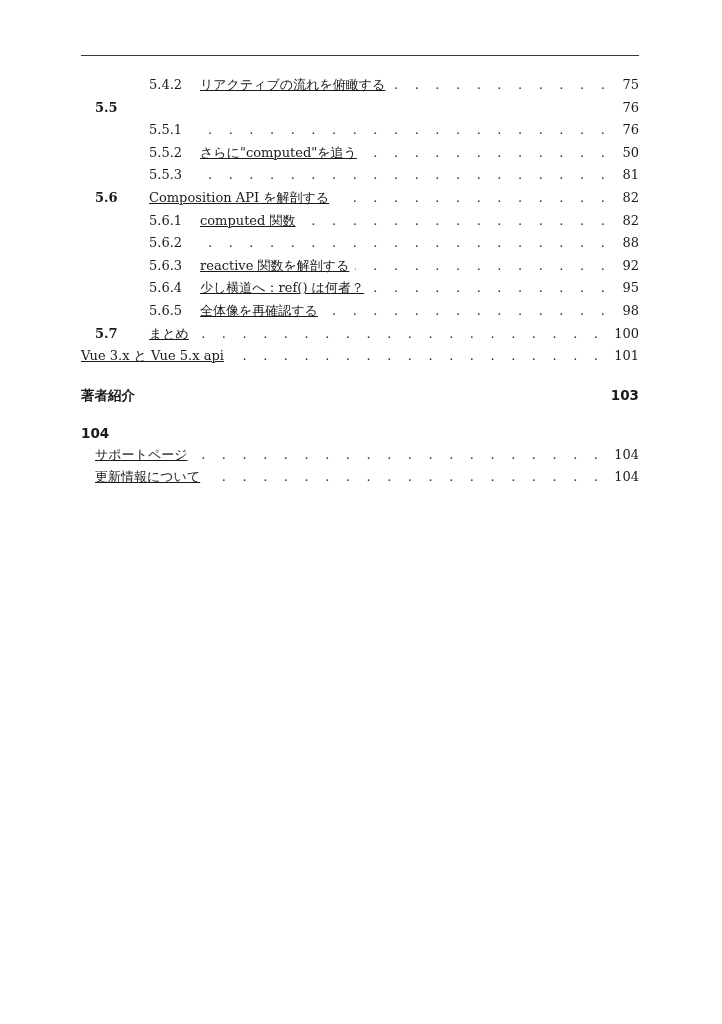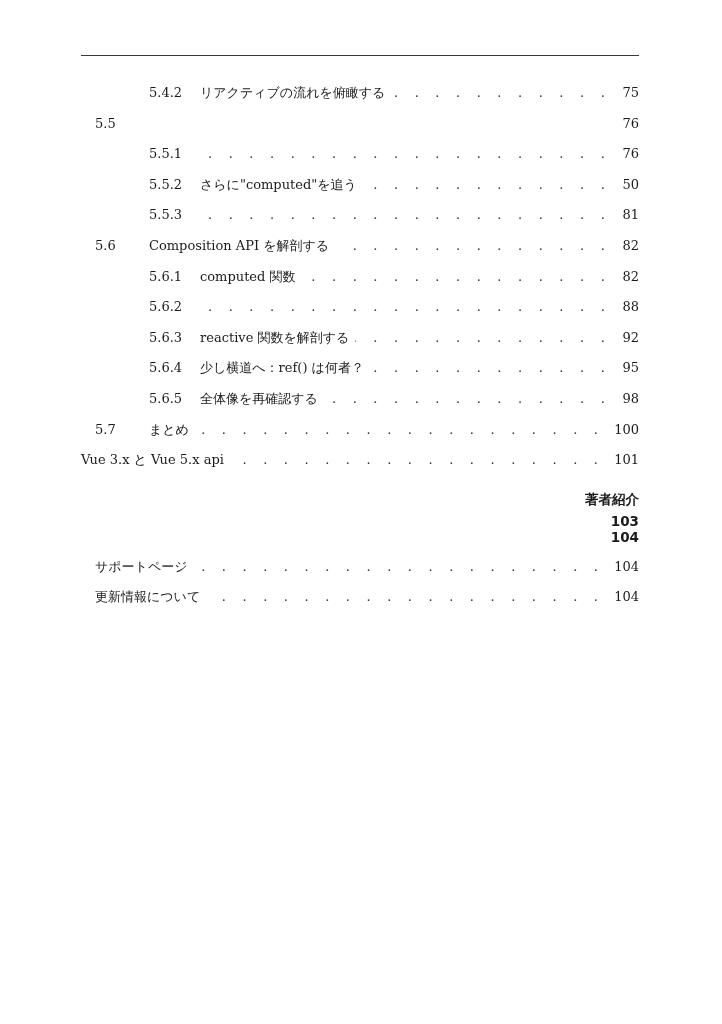--- a/index.html
+++ b/index.html
@@ -30,61 +30,60 @@
       width: 558px;
     }
     .row {
       position: relative;
       height: 22.6px;
       line-height: 22.6px;
       font-size: 13px;
       display: flex;
       align-items: baseline;
       white-space: nowrap;
-      margin-top: 8px;
     }
     .row .num {
       display: inline-block;
       flex: 0 0 auto;
     }
     .row .title {
       flex: 0 0 auto;
+      text-decoration: underline;
     }
     .row .dots {
       flex: 1 1 auto;
       overflow: hidden;
       margin: 0 10px 0 6px;
       color: #333;
       letter-spacing: 6.2px;
       text-align: right;
       direction: rtl;
     }
     .row .page {
       flex: 0 0 auto;
       min-width: 18px;
       text-align: right;
     }
     
-    .lvl-sec .num { width: 68px; padding-left: 14px; box-sizing: border-box; }
+    .lvl-sec .num { width: 68px; padding-left: 14px; box-sizing: border-box; font-weight: bold; }
     
     .lvl-sub .num { width: 119px; padding-left: 68px; box-sizing: border-box; }
     
     .lvl-plain { padding-left: 0; }
     .lvl-plain-indent { padding-left: 14px; }
     .chapter {
       position: relative;
       display: flex;
       justify-content: space-between;
-      align-items: flex-end;
+      align-items: center;
       font-family: "DejaVu Sans", "Liberation Sans", sans-serif;
       font-weight: bold;
       font-size: 13.5px;
       height: 22px;
       line-height: 22px;
-      flex-direction: column;
     }
     .gap-a { height: 16px; }
     .gap-b { height: 16px; }
   </style>
 </head>
 <body>
 
 <div class="rule"></div>
 
 <div class="toc">

